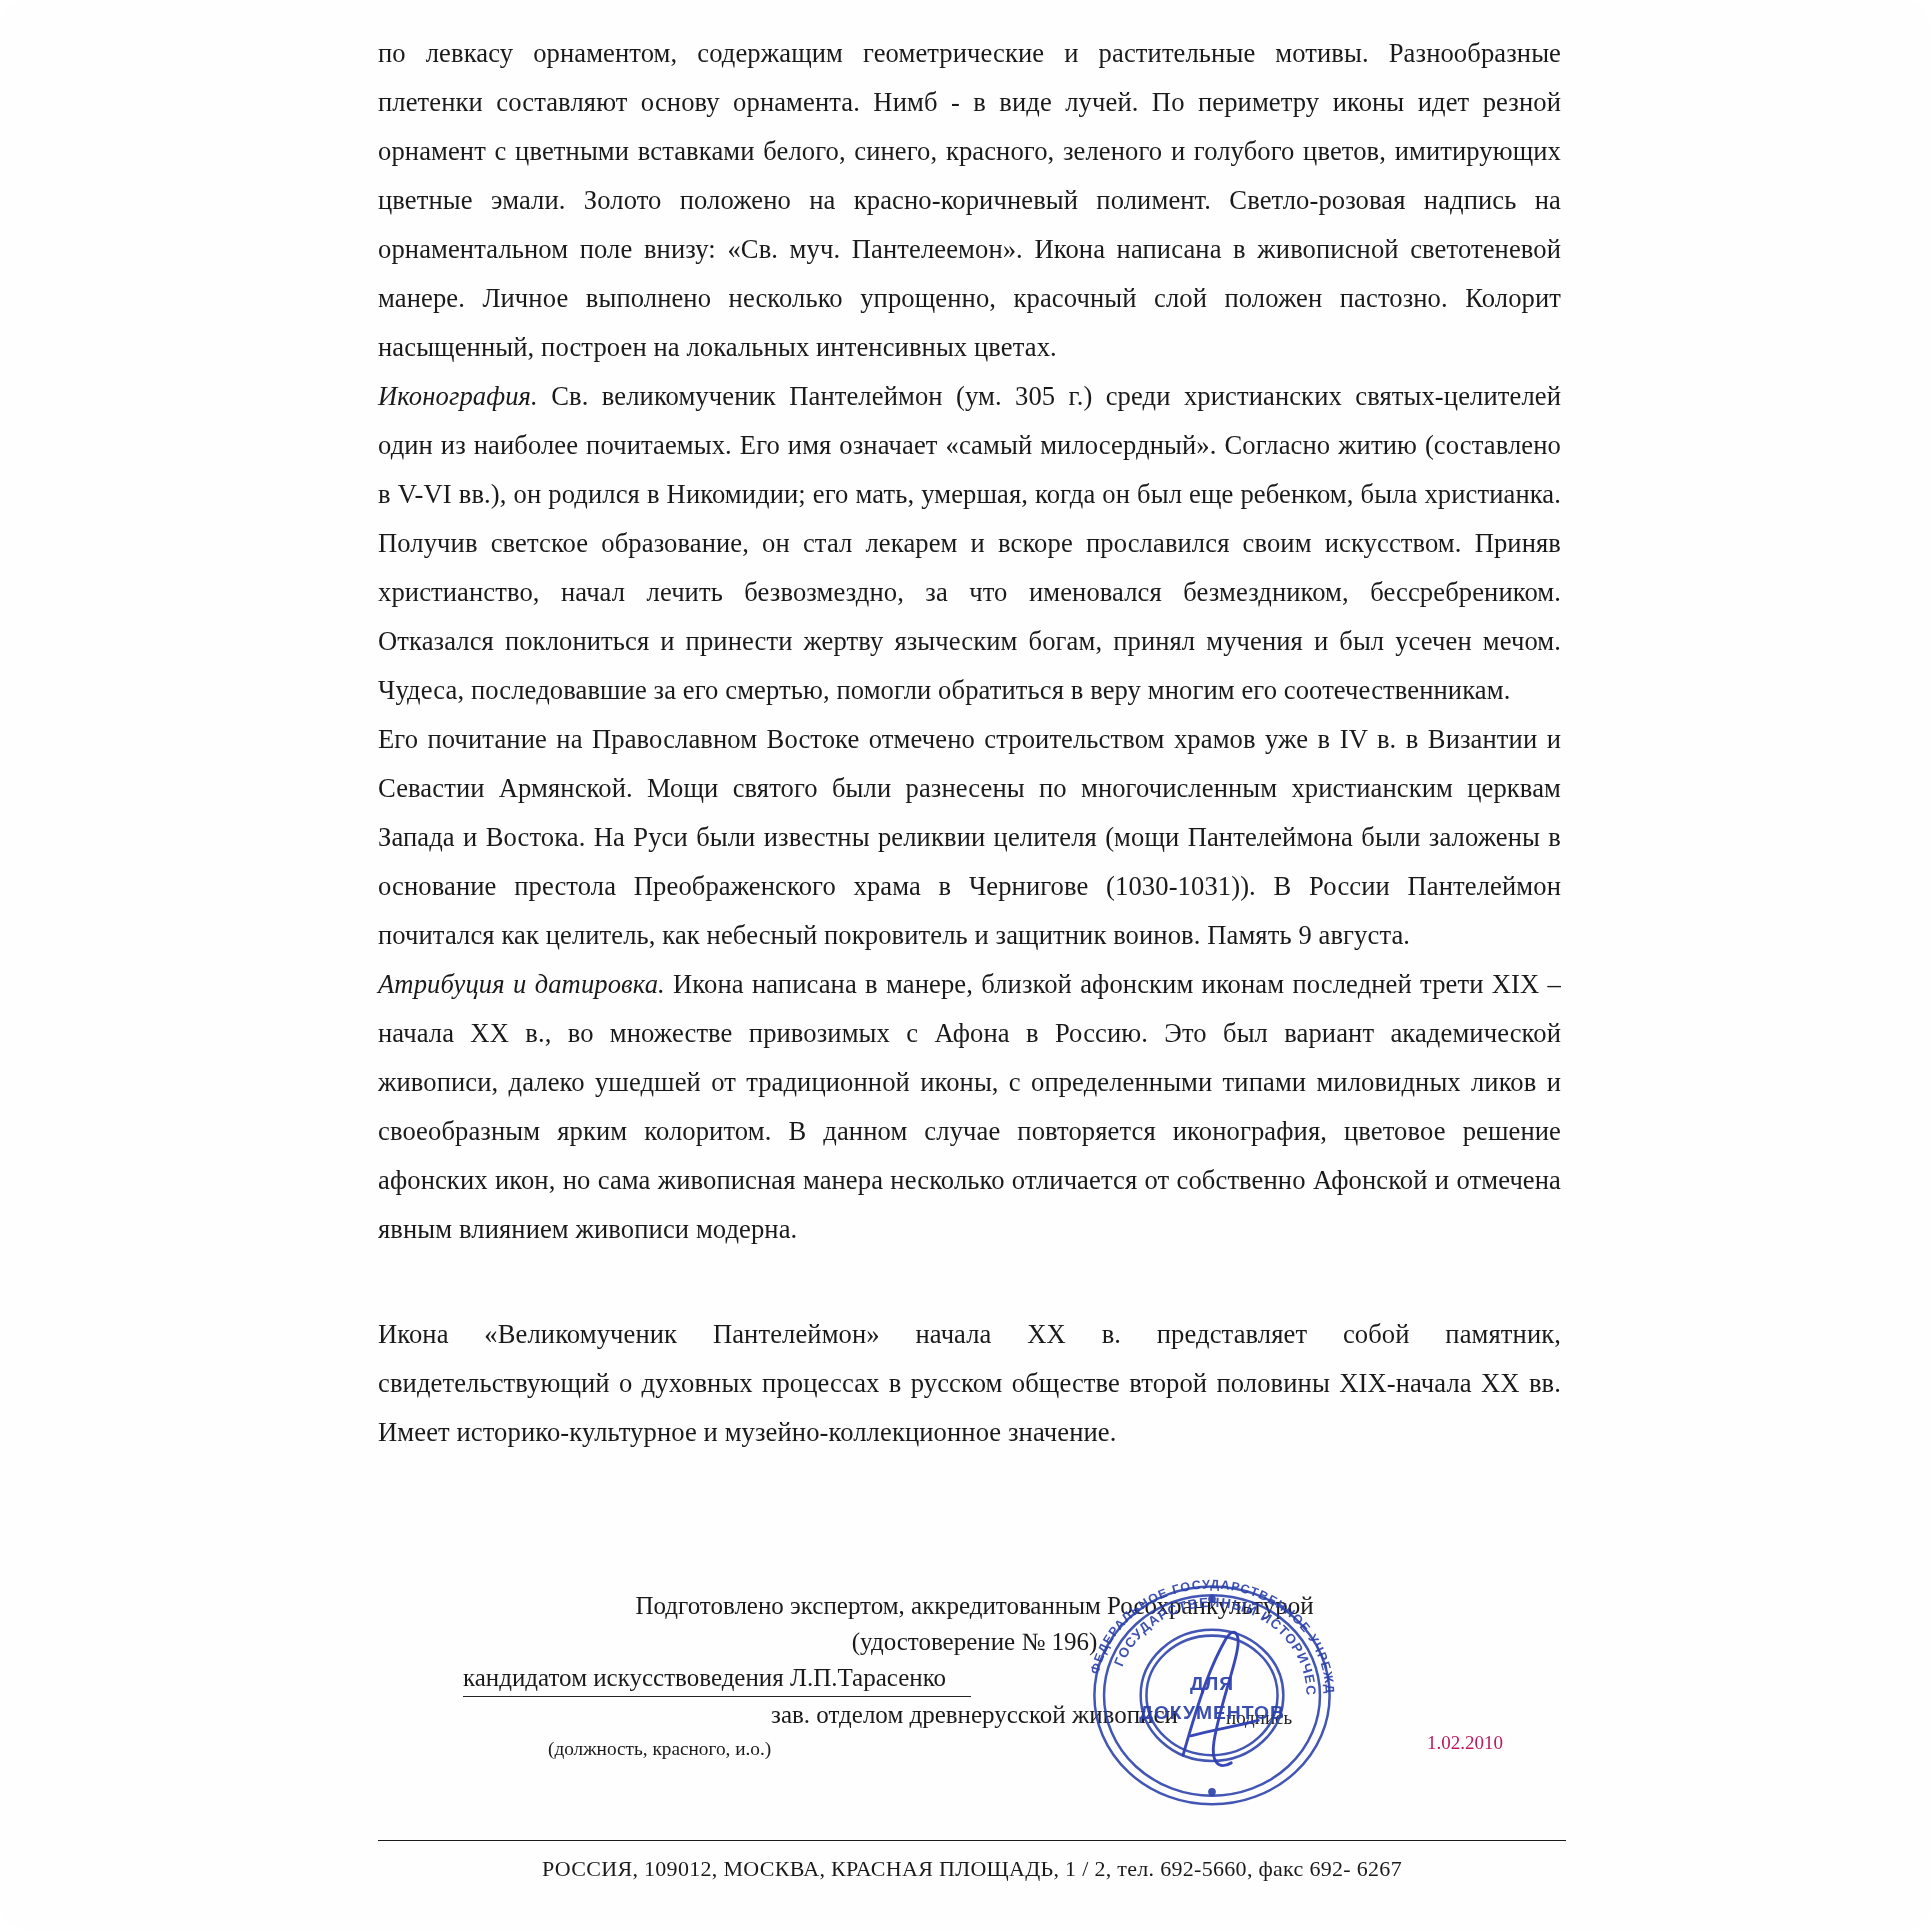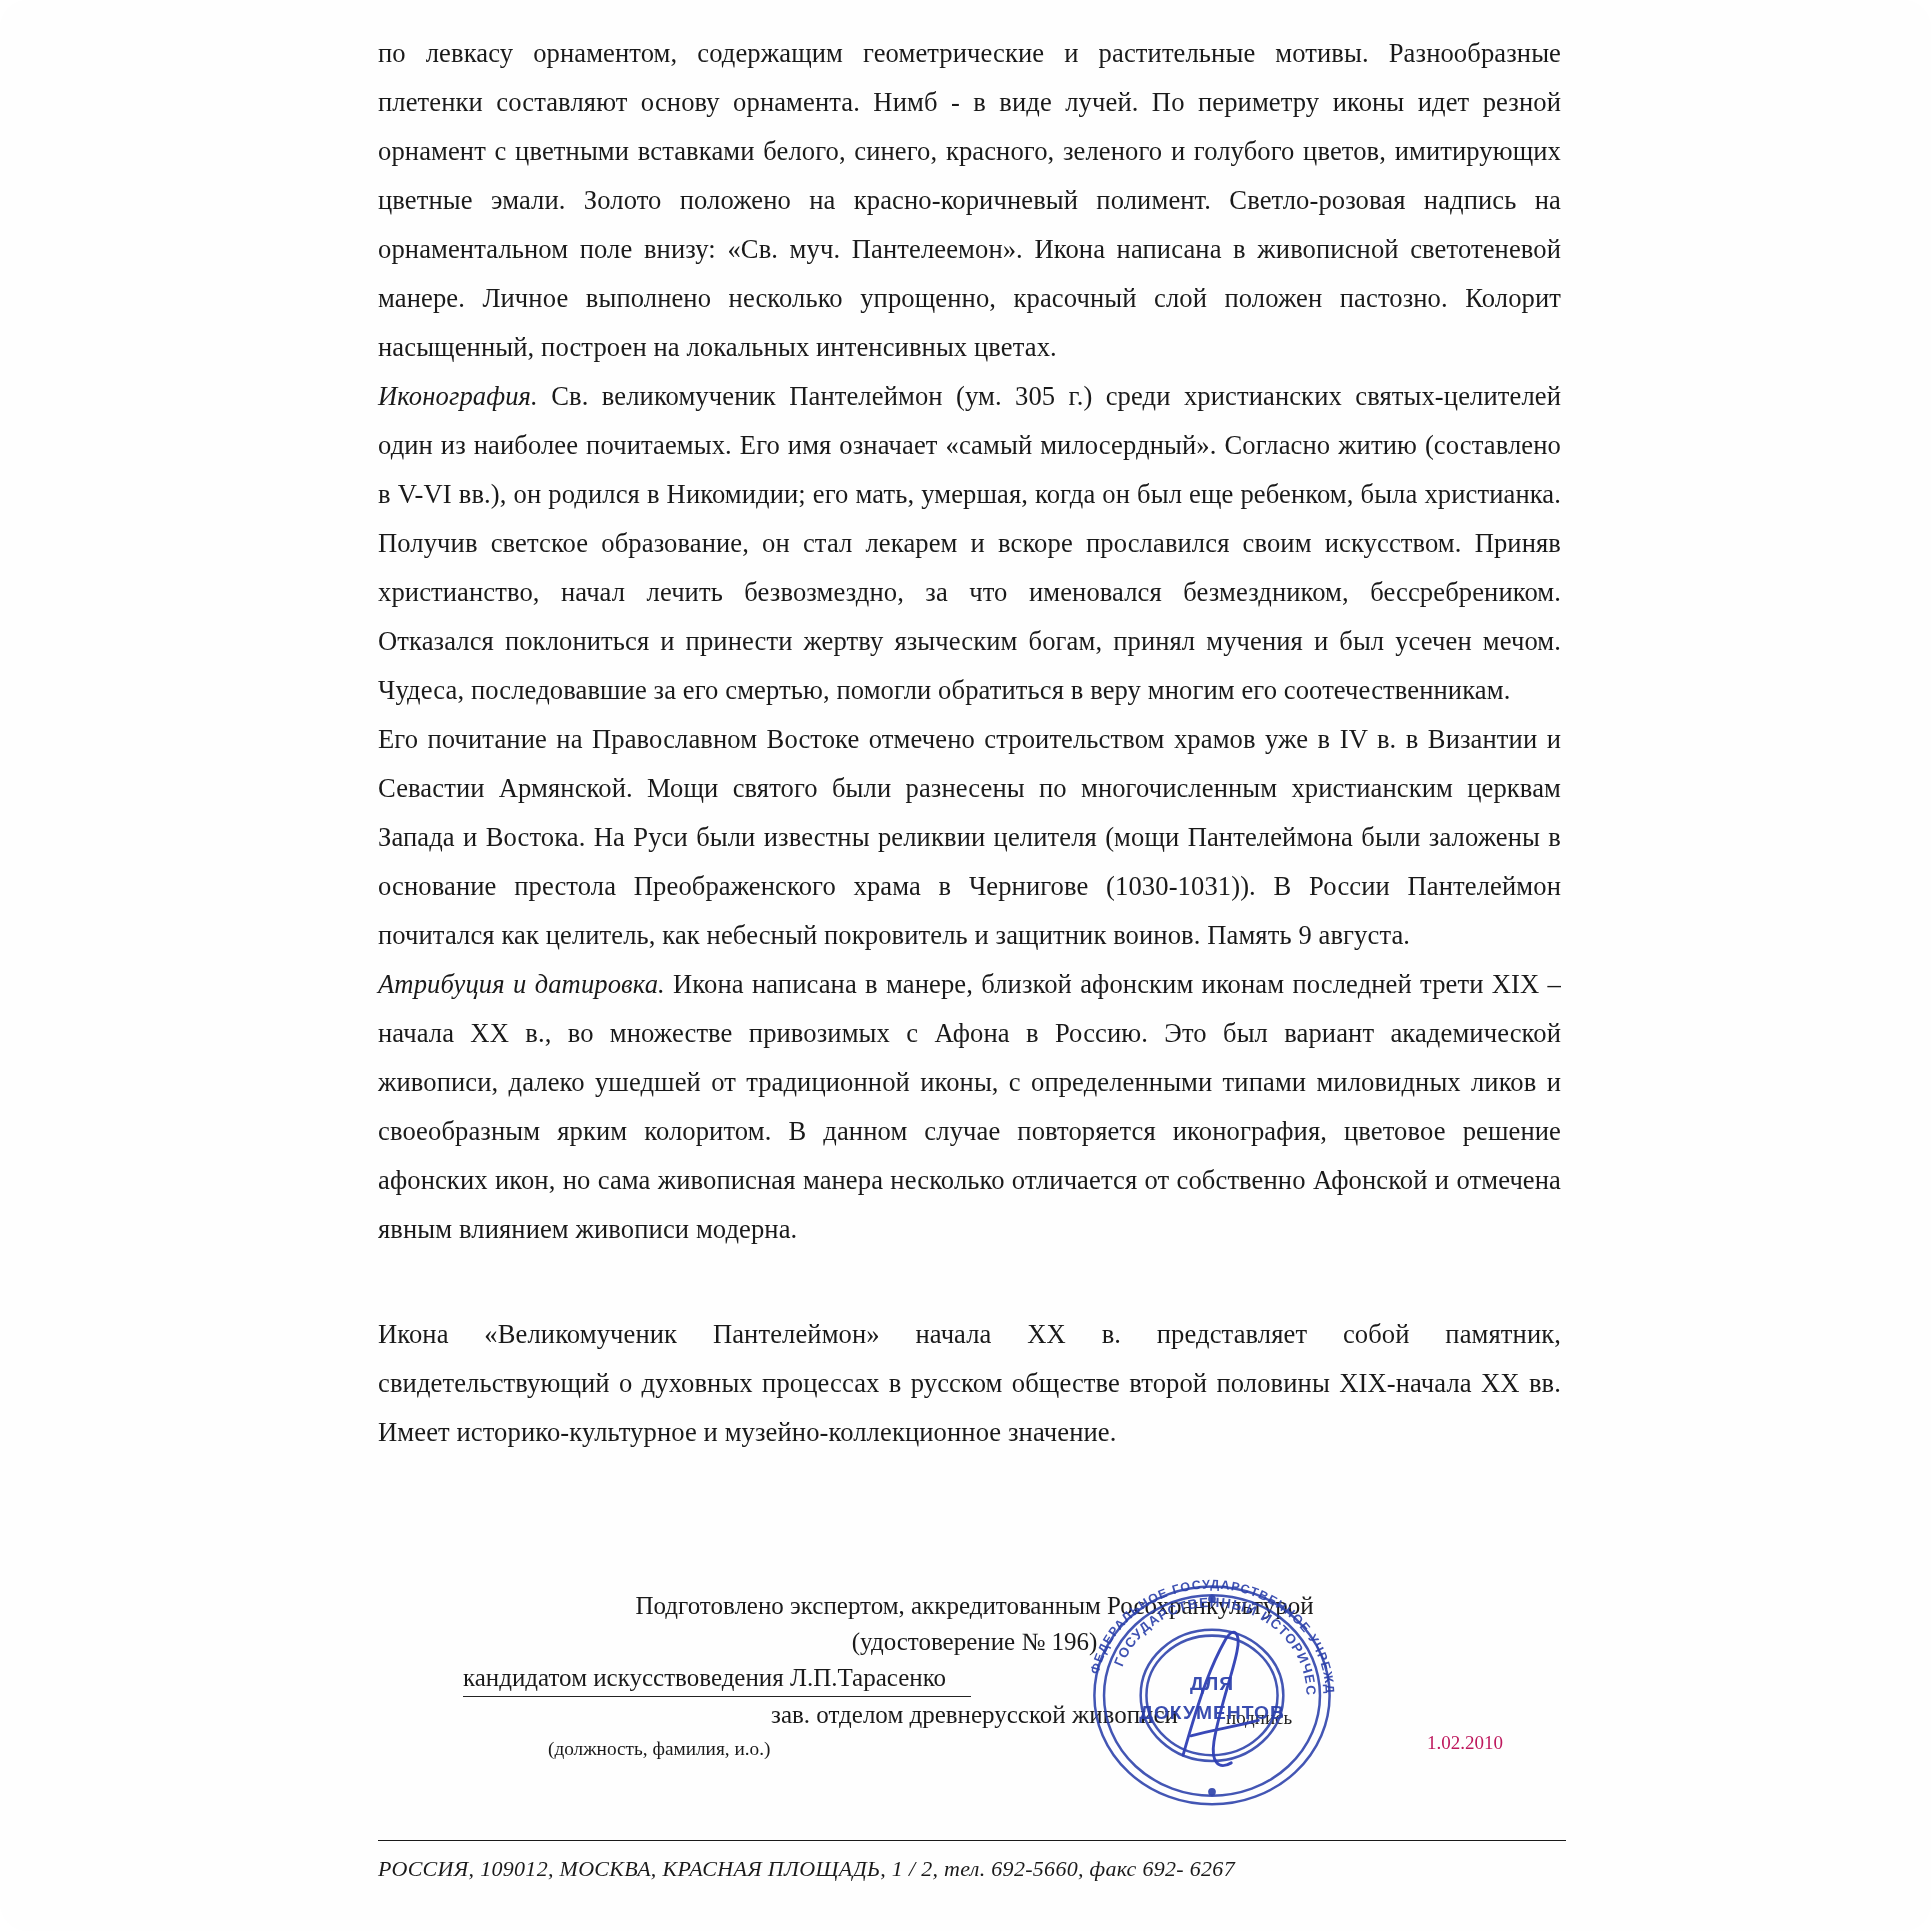--- a/index.html
+++ b/index.html
@@ -100,23 +100,23 @@
     top: 1840px;
     width: 1188px;
     height: 0;
     border-top: 1.9px solid #1a1a1a;
   }
   .footer-text {
     position: absolute;
     left: 378px;
     top: 1856px;
     width: 1188px;
+    text-align: center;
     font-size: 22px;
     letter-spacing: 0.3px;
-    font-style: italic;
   }
 </style>
 </head>
 <body>
 
 <div class="page">
 
   <div class="content">
 
     <p class="para">по левкасу орнаментом, содержащим геометрические и растительные мотивы. Разнообразные плетенки составляют основу орнамента. Нимб - в виде лучей. По периметру иконы идет резной орнамент с цветными вставками белого, синего, красного, зеленого и голубого цветов, имитирующих цветные эмали. Золото положено на красно-коричневый полимент. Светло-розовая надпись на орнаментальном поле внизу: «Св. муч. Пантелеемон». Икона  написана в живописной светотеневой манере. Личное выполнено несколько упрощенно, красочный слой положен пастозно. Колорит насыщенный, построен на локальных интенсивных цветах.</p>
@@ -131,21 +131,21 @@
 
     <p class="para">Икона «Великомученик Пантелеймон» начала XX в. представляет собой памятник, свидетельствующий о духовных процессах в русском обществе второй половины XIX-начала XX вв. Имеет историко-культурное и музейно-коллекционное значение.</p>
 
   </div>
 
   <div class="sig-block">
     <div class="sig-line">Подготовлено экспертом, аккредитованным Росохранкультурой</div>
     <div class="sig-line">(удостоверение № 196)</div>
     <div class="sig-line underlined">кандидатом искусствоведения Л.П.Тарасенко</div>
     <div class="sig-line">зав. отделом древнерусской живописи</div>
-    <div class="sig-caption">(должность, фамилия, и.о.)</div>
+    <div class="sig-caption">(должность, красного, и.о.)</div>
   </div>
 
   <div class="sig-right">подпись</div>
   <div class="sig-date">1.02.2010</div>
 
   <div class="stamp">
     <svg width="290" height="241" viewBox="0 0 300 250" xmlns="http://www.w3.org/2000/svg">
       <defs>
         <path id="outerArc" d="M 30,128 A 118,110 0 1 1 268,128"></path>
         <path id="outerArcBottom" d="M 268,128 A 118,110 0 1 1 30,128"></path>

